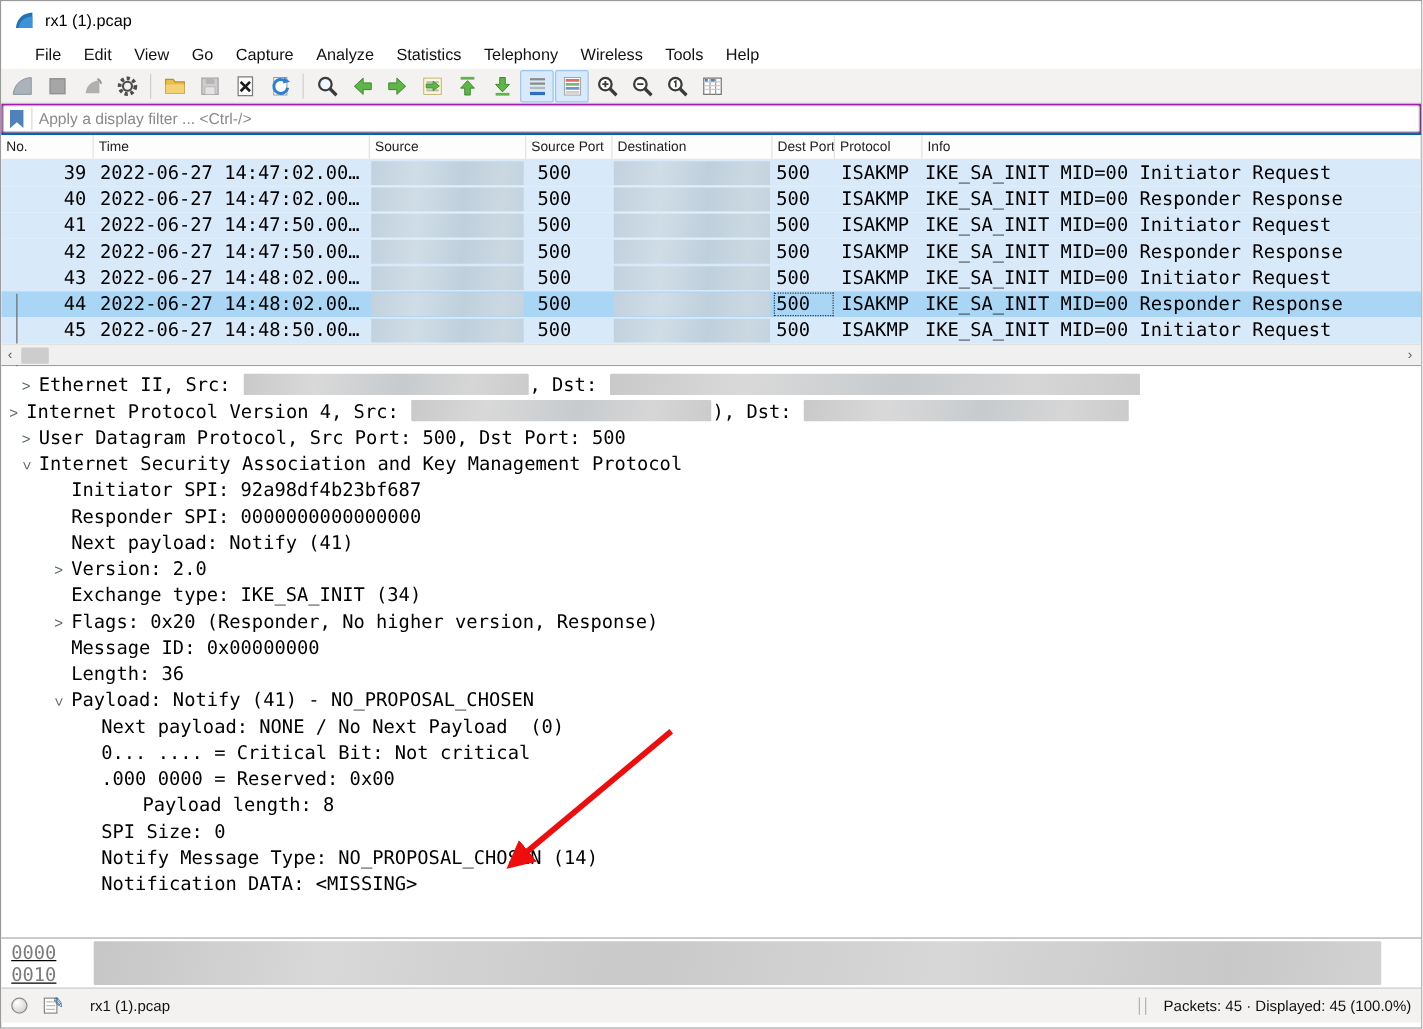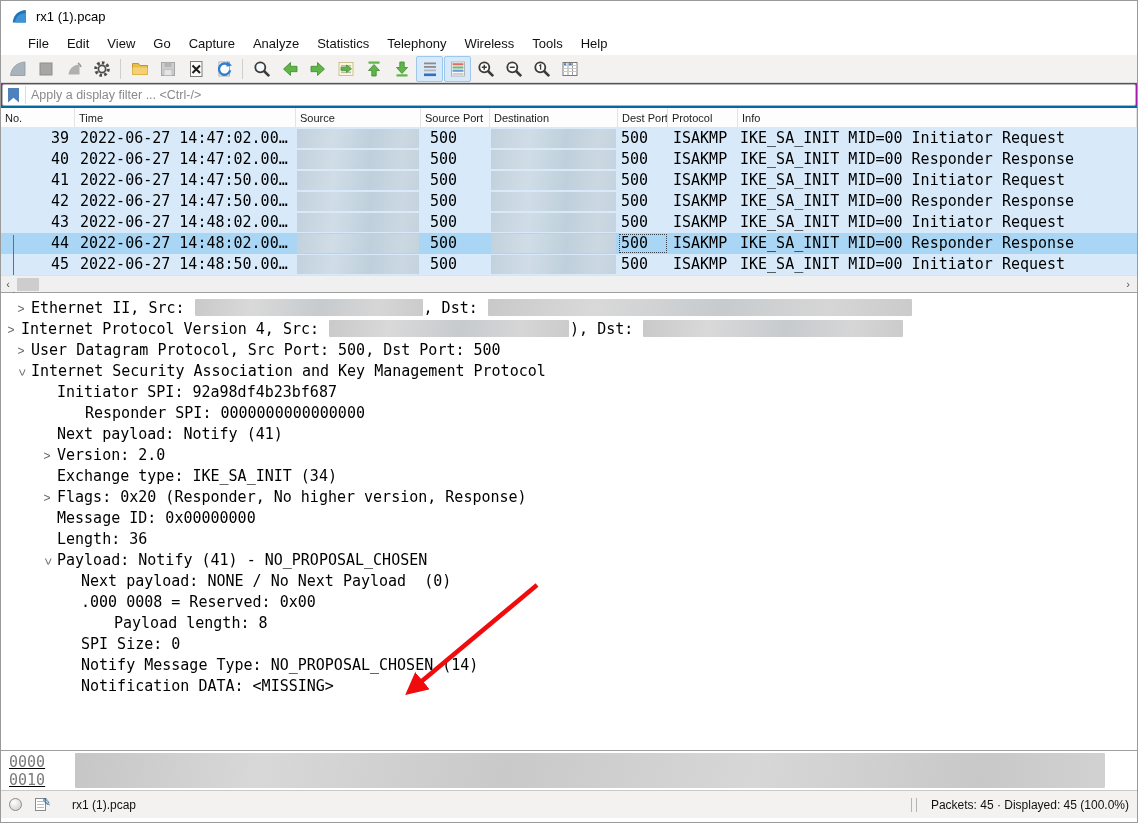--- a/index.html
+++ b/index.html
@@ -377,30 +377,31 @@
     </div>
   </div>
 
   <div class="detail">
 
   <div class="drow" style="padding-left: 10px;"><span class="exp">&gt;</span><span class="dtxt"><span>Ethernet II, Src: </span><span class="blur dblur" style="width: 228px;"></span><span>, Dst: </span><span class="blur dblur" style="width: 424px;"></span></span></div>
       <div class="drow" style="padding-left: 0;"><span class="exp">&gt;</span><span class="dtxt"><span>Internet Protocol Version 4, Src: </span><span class="blur dblur" style="width: 240px;"></span><span>), Dst: </span><span class="blur dblur" style="width: 260px;"></span></span></div>
       <div class="drow" style="padding-left: 10px;"><span class="exp">&gt;</span><span class="dtxt"><span>User Datagram Protocol, Src Port: 500, Dst Port: 500</span></span></div>
       <div class="drow" style="padding-left: 10px;"><span class="exp open">&gt;</span><span class="dtxt"><span>Internet Security Association and Key Management Protocol</span></span></div>
       <div class="drow" style="padding-left: 36px;"><span class="exp"></span><span class="dtxt"><span>Initiator SPI: 92a98df4b23bf687</span></span></div>
-      <div class="drow" style="padding-left: 36px; margin-left: 28px;"><span class="exp"></span><span class="dtxt"><span>Responder SPI: 0000000000000000</span></span></div>
+      <div class="drow" style="padding-left: 36px;"><span class="exp"></span><span class="dtxt"><span>Responder SPI: 0000000000000000</span></span></div>
       <div class="drow" style="padding-left: 36px;"><span class="exp"></span><span class="dtxt"><span>Next payload: Notify (41)</span></span></div>
       <div class="drow" style="padding-left: 36px;"><span class="exp">&gt;</span><span class="dtxt"><span>Version: 2.0</span></span></div>
       <div class="drow" style="padding-left: 36px;"><span class="exp"></span><span class="dtxt"><span>Exchange type: IKE_SA_INIT (34)</span></span></div>
       <div class="drow" style="padding-left: 36px;"><span class="exp">&gt;</span><span class="dtxt"><span>Flags: 0x20 (Responder, No higher version, Response)</span></span></div>
       <div class="drow" style="padding-left: 36px;"><span class="exp"></span><span class="dtxt"><span>Message ID: 0x00000000</span></span></div>
       <div class="drow" style="padding-left: 36px;"><span class="exp"></span><span class="dtxt"><span>Length: 36</span></span></div>
       <div class="drow" style="padding-left: 36px;"><span class="exp open">&gt;</span><span class="dtxt"><span>Payload: Notify (41) - NO_PROPOSAL_CHOSEN</span></span></div>
       <div class="drow" style="padding-left: 60px;"><span class="exp"></span><span class="dtxt"><span>Next payload: NONE / No Next Payload  (0)</span></span></div>
-      <div class="drow" style="padding-left: 60px;"><span class="exp"></span><span class="dtxt"><span>.000 0008 = Reserved: 0x00</span></span></div>
+      <div class="drow" style="padding-left: 60px;"><span class="exp"></span><span class="dtxt"><span>0... .... = Critical Bit: Not critical</span></span></div>
+      <div class="drow" style="padding-left: 60px;"><span class="exp"></span><span class="dtxt"><span>.000 0000 = Reserved: 0x00</span></span></div>
       <div class="drow" style="padding-left: 93px;"><span class="exp"></span><span class="dtxt"><span>Payload length: 8</span></span></div>
       <div class="drow" style="padding-left: 60px;"><span class="exp"></span><span class="dtxt"><span>SPI Size: 0</span></span></div>
       <div class="drow" style="padding-left: 60px;"><span class="exp"></span><span class="dtxt"><span>Notify Message Type: NO_PROPOSAL_CHOSEN (14)</span></span></div>
       <div class="drow" style="padding-left: 60px;"><span class="exp"></span><span class="dtxt"><span>Notification DATA: &lt;MISSING&gt;</span></span></div>
     </div>
 
   <div class="hexpane">
     <div class="hexline">0000</div>
     <div class="hexline">0010</div>
     <div class="hexblur"></div>

